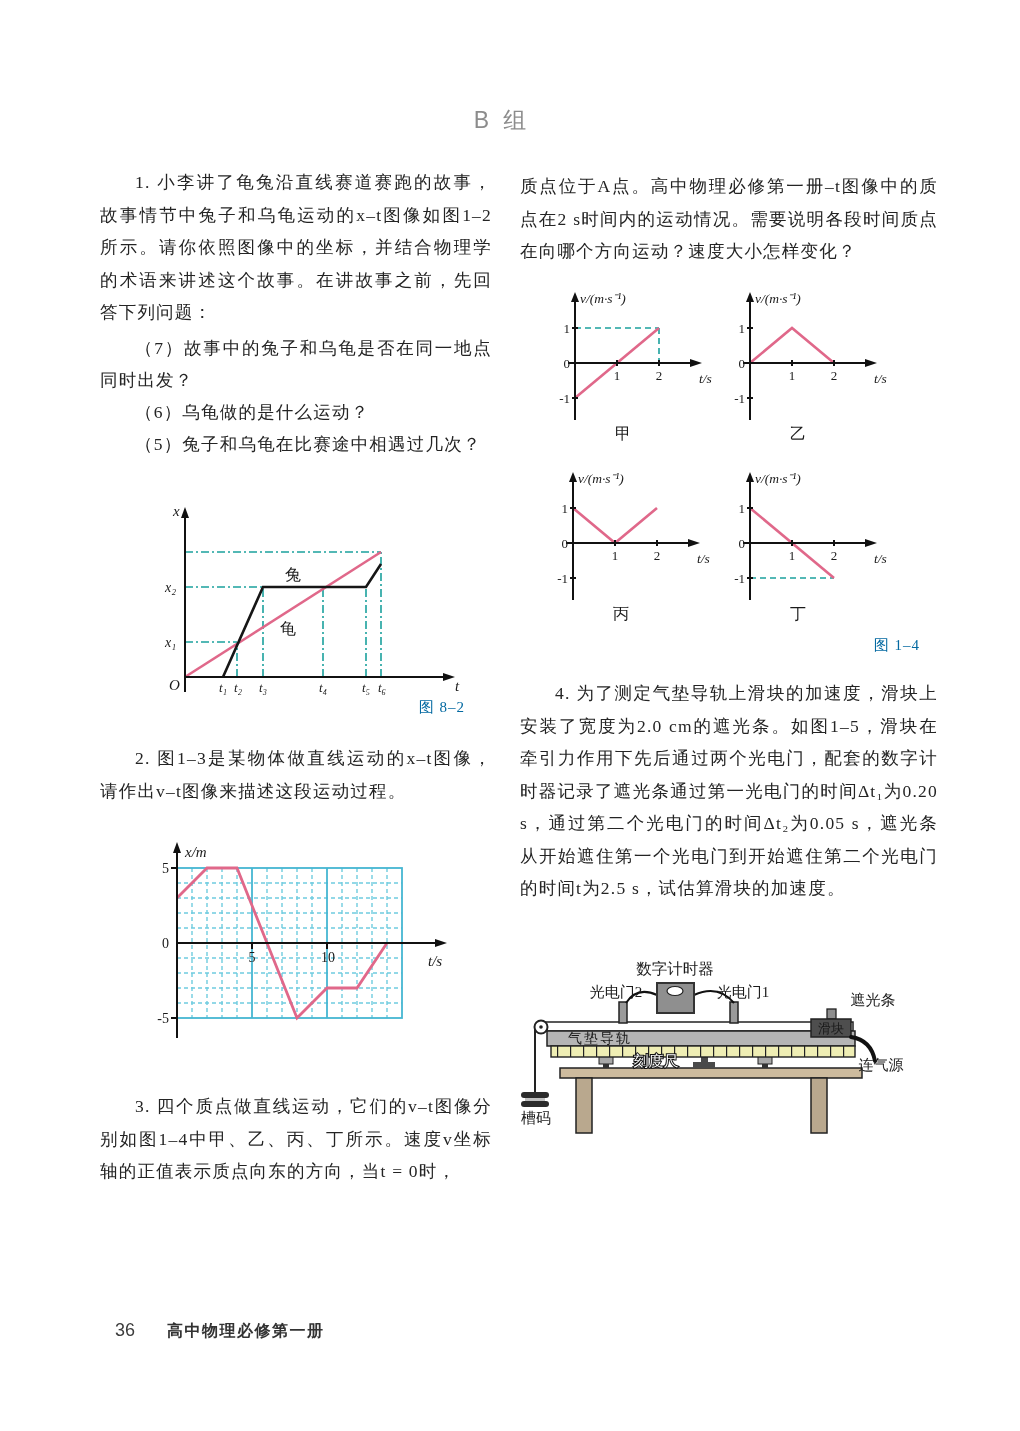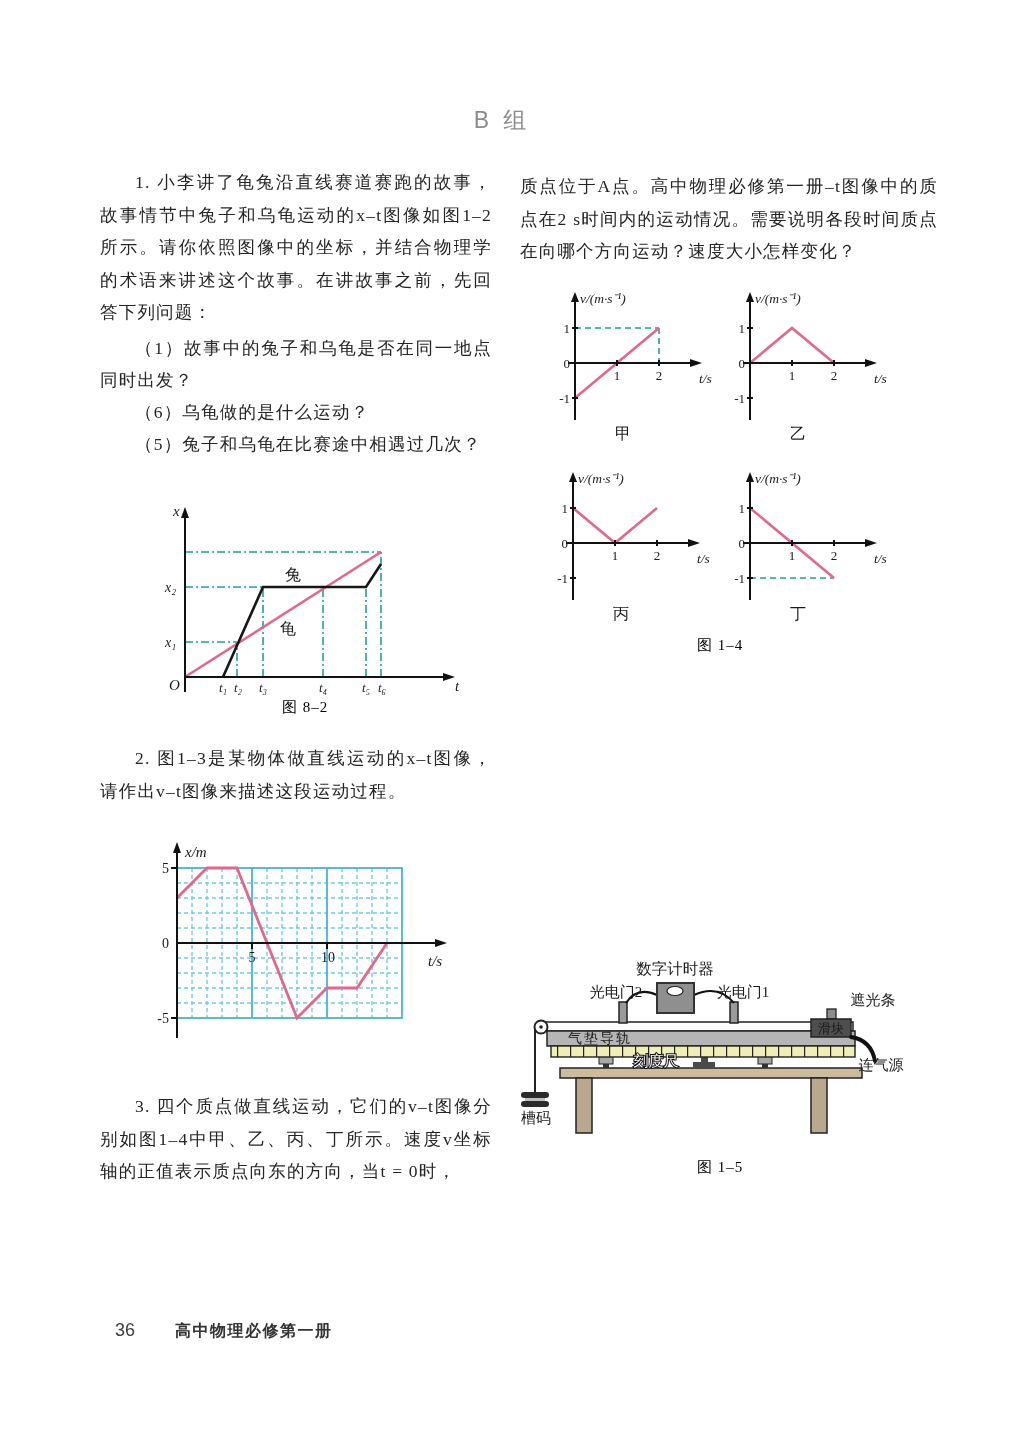--- a/index.html
+++ b/index.html
@@ -3,21 +3,21 @@
 <meta charset="utf-8">
 <style>
   html,body{margin:0;padding:0;background:#e8e8e8;}
   #page{position:relative;width:1020px;height:1431px;background:#ffffff;overflow:hidden;
         font-family:"Liberation Serif",serif;color:#1f1f1f;padding-left:30px;}
   .abs{position:absolute;}
   .txt{font-size:17.5px;line-height:32.5px;letter-spacing:1.2px;text-align:justify;color:#242424;}
   .txt p{margin:0;}
   .indent{text-indent:2em;}
   .hdr{font-family:"Liberation Sans",sans-serif;font-size:23px;color:#8c8c8c;letter-spacing:4px;text-align:center;}
-  .cap{font-size:15px;letter-spacing:1px;text-align:center;color:#000000;}
+  .cap{font-size:15px;letter-spacing:1px;text-align:right;color:#0369a1;}
   .ftr-num{font-family:"Liberation Sans",sans-serif;font-size:18px;color:#3c3c3c;margin-top:18px;}
   .ftr-t{font-family:"Liberation Sans",sans-serif;font-size:16px;color:#333;letter-spacing:1.5px;font-weight:bold;}
   svg{display:block;}
   svg text{font-family:"Liberation Serif",serif;fill:#1a1a1a;}
   .m{font-style:italic;}
   .edge{position:absolute;top:0;right:0;width:26px;height:1431px;
     background:linear-gradient(to bottom,
       #3089bd 0%, #3089bd 17.4%,
       #1c73b1 18.2%, #1c73b1 48.5%,
       #45a8c4 50.5%, #5cbcd3 56%,
@@ -40,21 +40,21 @@
 
   <div class="edge"></div>
 
   <div class="abs hdr" style="left:382px;top:105px;width:240px;">B 组</div>
 
   <div class="abs txt" style="left:100px;top:166px;width:392px;">
     <p class="indent">1. 小李讲了龟兔沿直线赛道赛跑的故事，故事情节中兔子和乌龟运动的x–t图像如图1–2所示。请你依照图像中的坐标，并结合物理学的术语来讲述这个故事。在讲故事之前，先回答下列问题：</p>
   </div>
 
   <div class="abs txt" style="left:100px;top:332px;width:392px;line-height:32px;">
-    <p class="indent">（1）故事中的兔子和乌龟是否在同一地点同时出发？</p>
+    <p class="indent">（7）故事中的兔子和乌龟是否在同一地点同时出发？</p>
     <p class="indent">（6）乌龟做的是什么运动？</p>
     <p class="indent">（5）兔子和乌龟在比赛途中相遇过几次？</p>
   </div>
 
   <svg class="abs" style="left:145px;top:502px;" width="320" height="200" viewBox="0 0 320 200">
 
     <g stroke="#1ba19d" stroke-width="1.6" stroke-dasharray="8 3 2 3" fill="none">
       <line x1="40" y1="50" x2="236" y2="50"></line>
       <line x1="40" y1="85" x2="118" y2="85"></line>
       <line x1="40" y1="140" x2="92" y2="140"></line>
@@ -260,20 +260,23 @@
       <text x="27" y="115">-1</text>
     </g>
     <g font-size="13" text-anchor="middle">
       <text x="74" y="92">1</text>
       <text x="116" y="92">2</text>
     </g>
     <text x="80" y="151" font-size="16" text-anchor="middle">丁</text>
   </svg>
   <div class="abs cap" style="left:520px;top:636px;width:400px;">图 1–4</div>
 
+  <div class="abs txt" style="left:520px;top:677px;width:418px;">
+    <p class="indent">4. 为了测定气垫导轨上滑块的加速度，滑块上安装了宽度为2.0 cm的遮光条。如图1–5，滑块在牵引力作用下先后通过两个光电门，配套的数字计时器记录了遮光条通过第一光电门的时间Δt₁为0.20 s，通过第二个光电门的时间Δt₂为0.05 s，遮光条从开始遮住第一个光电门到开始遮住第二个光电门的时间t为2.5 s，试估算滑块的加速度。</p>
+  </div>
 
   <svg class="abs" style="left:505px;top:950px;" width="430" height="200" viewBox="0 0 430 200">
     <defs>
       <pattern id="rulerpat" width="13" height="11" patternUnits="userSpaceOnUse">
         <rect width="13" height="11" fill="#efeeb4"></rect>
         <line x1="0.5" y1="0" x2="0.5" y2="11" stroke="#222" stroke-width="1.4"></line>
       </pattern>
     </defs>
 
     <rect x="55" y="118" width="302" height="10" fill="#cdbb9e" stroke="#222" stroke-width="1.5"></rect>
@@ -316,20 +319,19 @@
 
     <rect x="322" y="59" width="9" height="10" fill="#8d8d8d" stroke="#222" stroke-width="1.3"></rect>
     <rect x="306" y="69" width="40" height="18" fill="#4e4e4e" stroke="#222" stroke-width="1.5"></rect>
     <text x="326" y="83" font-size="13" fill="#fff" text-anchor="middle">滑块</text>
     <text x="368" y="55" font-size="15" text-anchor="middle">遮光条</text>
     <path d="M346,87 q20,3 24,24" fill="none" stroke="#111" stroke-width="4" stroke-linecap="round"></path>
     <text x="376" y="120" font-size="15" text-anchor="middle">连气源</text>
 
     <text x="151" y="116" font-size="15" text-anchor="middle" class="outline-txt">刻度尺</text>
   </svg>
-  <div class="abs cap" style="left:505px;top:1158px;width:430px;">图 1–5</div>
 
   <div class="abs" style="left:115px;top:1320px;">
     <span class="ftr-num">36</span>
-    <span class="ftr-t" style="margin-left:36px;">高中物理必修第一册</span>
+    <span class="ftr-t" style="margin-left:28px;">高中物理必修第一册</span>
   </div>
 
 </div>
 
 </body></html>

